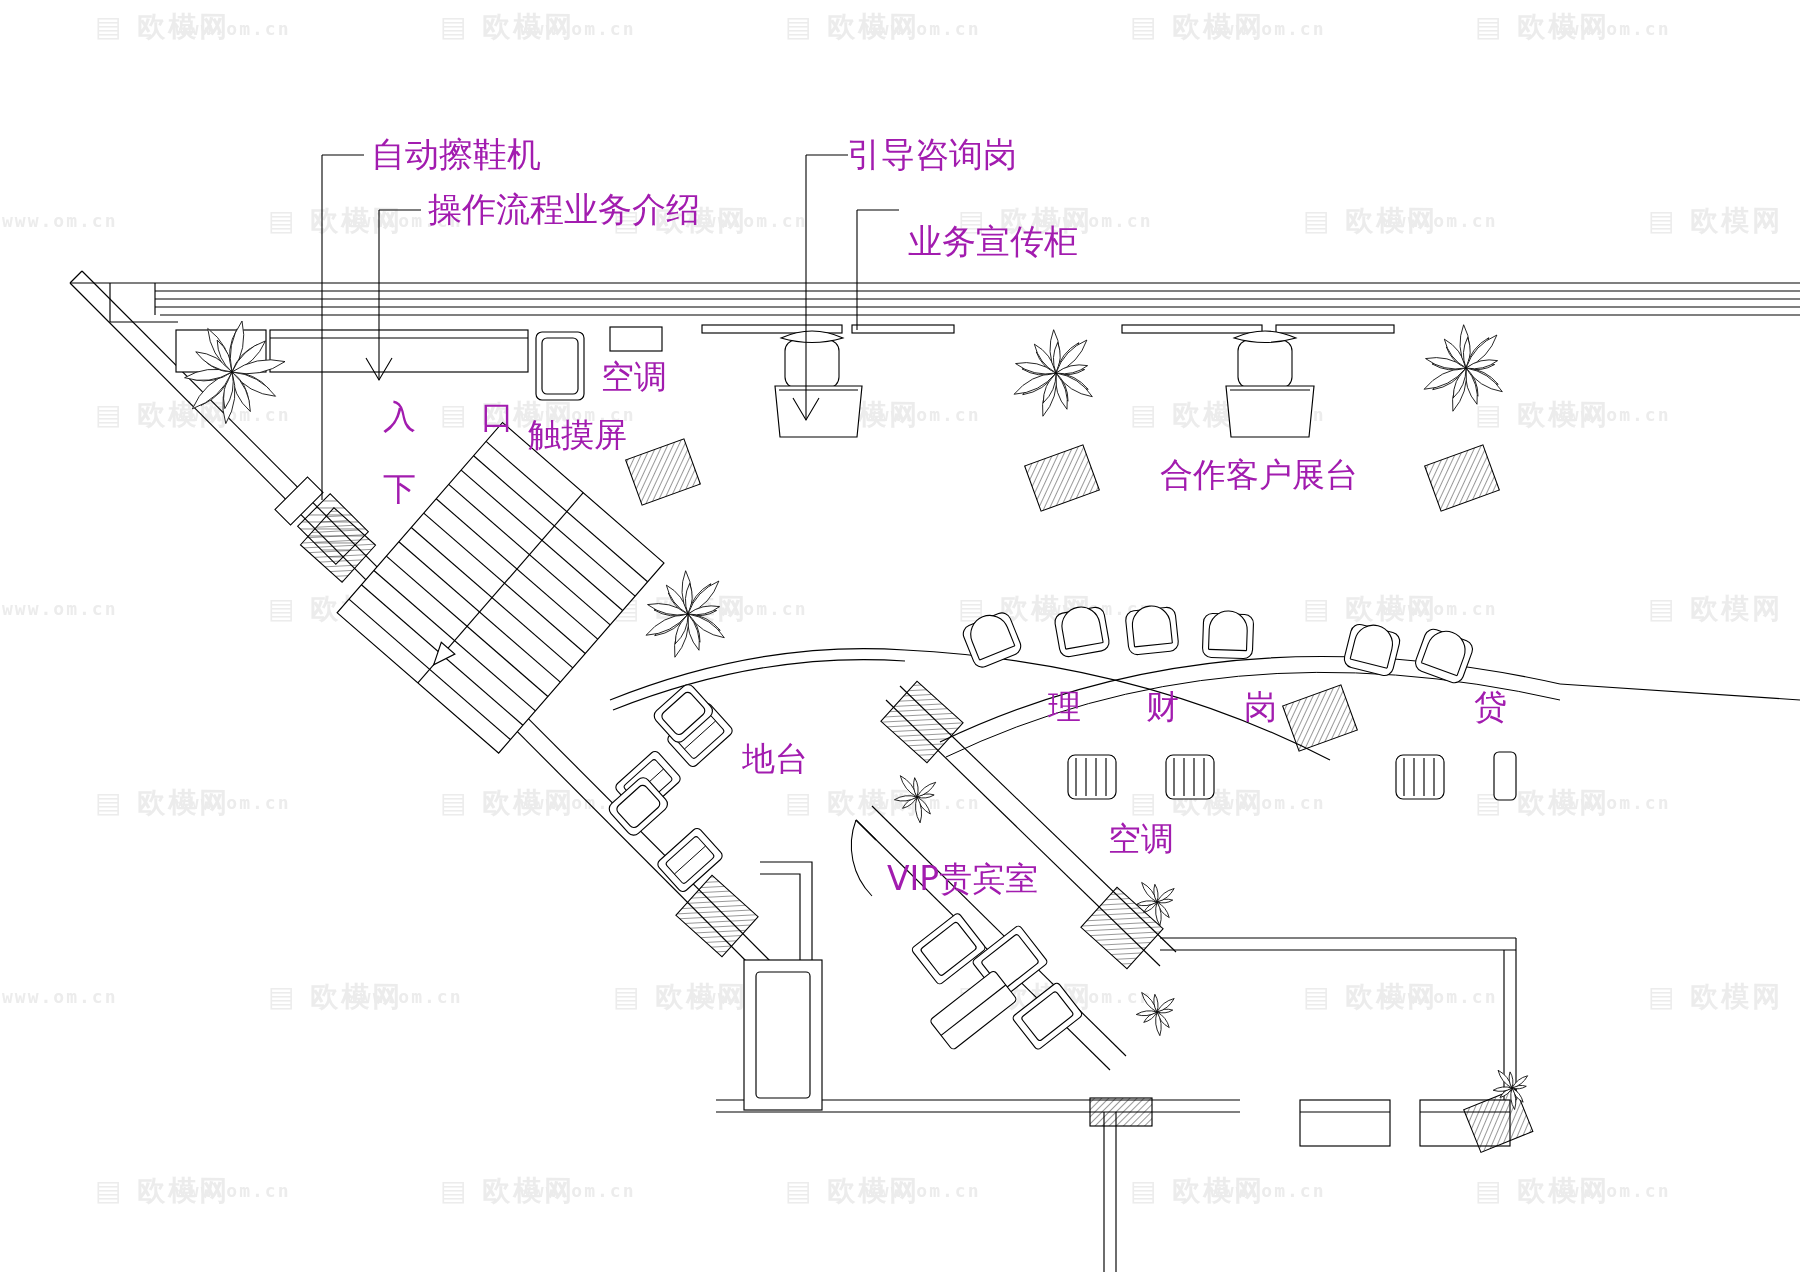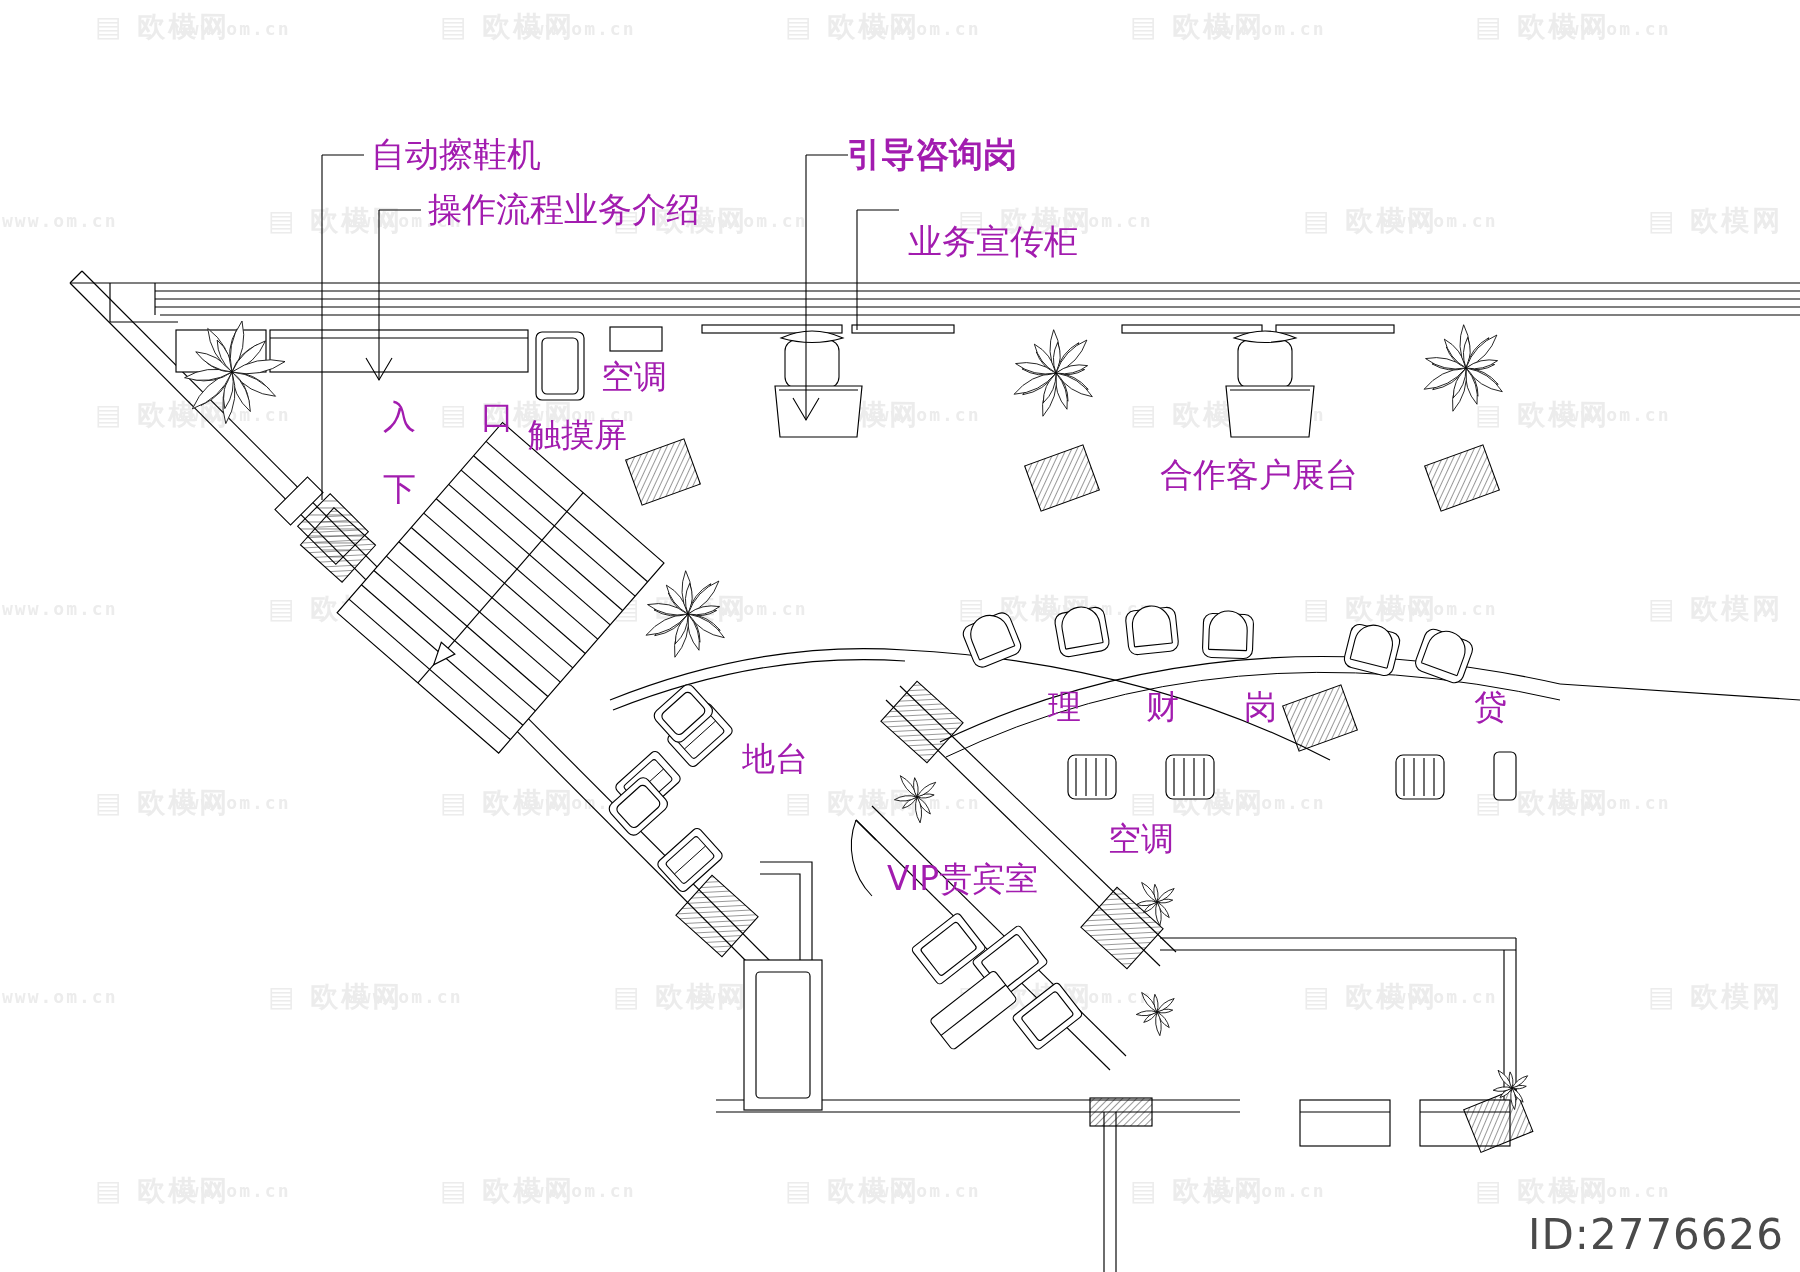--- a/index.html
+++ b/index.html
@@ -468,33 +468,32 @@
         <g>
           <line x1="857" y1="210" x2="899" y2="210"></line>
           <line x1="857" y1="210" x2="857" y2="330"></line>
         </g>
       </g>
   </svg>
 
   <div id="callout-layer">
       <div class="lbl lbl-lead" style="left: 371px; top: 137px;">自动擦鞋机</div>
       <div class="lbl lbl-lead" style="left: 428px; top: 192px; text-align: right;">操作流程业务介绍</div>
-      <div class="lbl lbl-lead" style="left: 847px; top: 137px; font-weight: bold;">引导咨询岗</div>
+      <div class="lbl lbl-lead" style="left: 847px; top: 137px;">引导咨询岗</div>
       <div class="lbl lbl-lead" style="left: 908px; top: 192px; margin-top: 32px;">业务宣传柜</div>
     </div>
   <div id="roomlabel-layer">
       <div class="lbl lbl-plan-sp" style="left: 383px; top: 400px;">入　口</div>
       <div class="lbl lbl-plan" style="left: 383px; top: 472px;">下</div>
       <div class="lbl lbl-plan" style="left: 508px; top: 418px; margin-left: 20px;">触摸屏</div>
       <div class="lbl lbl-plan" style="left: 601px; top: 360px;">空调</div>
       <div class="lbl lbl-plan" style="left: 1160px; top: 458px;">合作客户展台</div>
       <div class="lbl lbl-plan" style="left: 742px; top: 742px;">地台</div>
       <div class="lbl lbl-plan-sp" style="left: 1048px; top: 690px;">理　财　岗</div>
       <div class="lbl lbl-plan" style="left: 1474px; top: 690px;">贷</div>
       <div class="lbl lbl-plan" style="left: 1108px; top: 822px;">空调</div>
       <div class="lbl lbl-plan" style="left: 887px; top: 862px;">VIP贵宾室</div>
     </div>
 
   <div id="logo">
-    <div class="idn">ID:2776626</div>
   </div>
 
 </div>
 
 </body></html>

